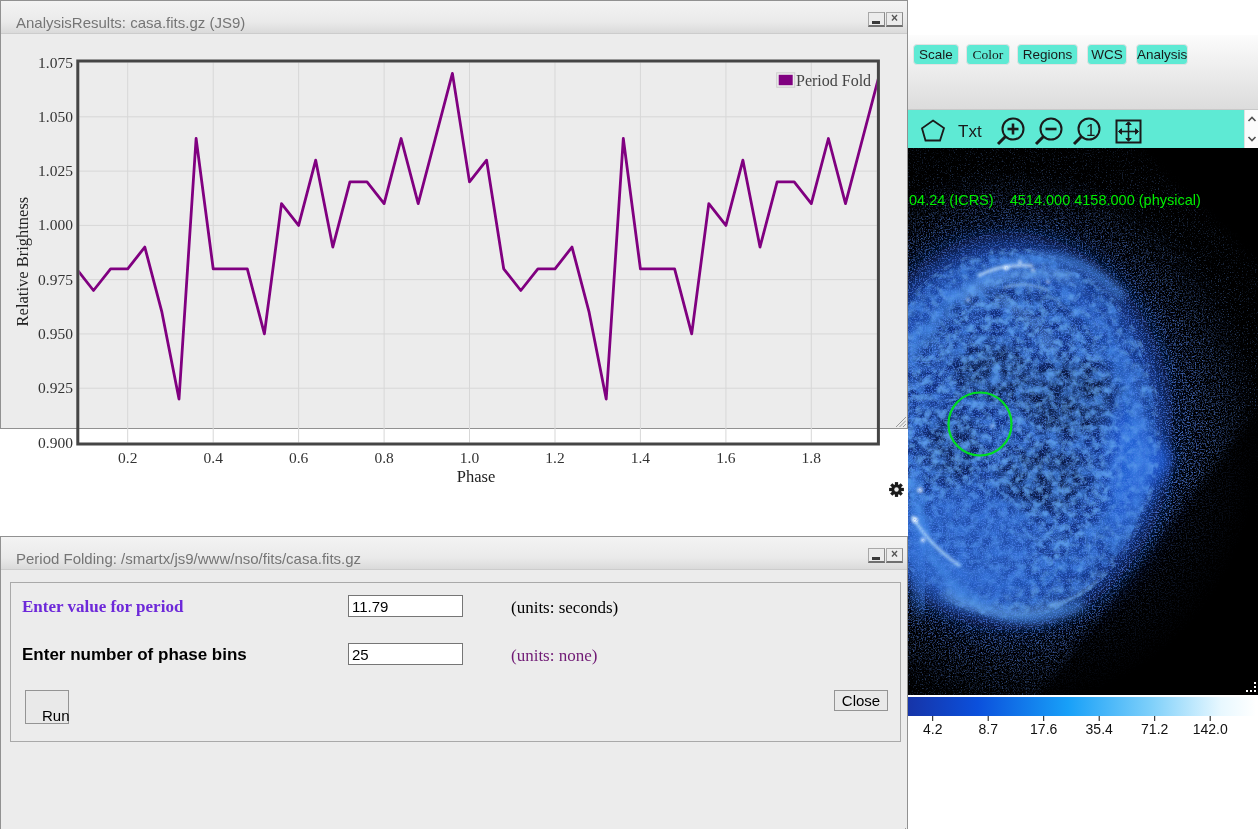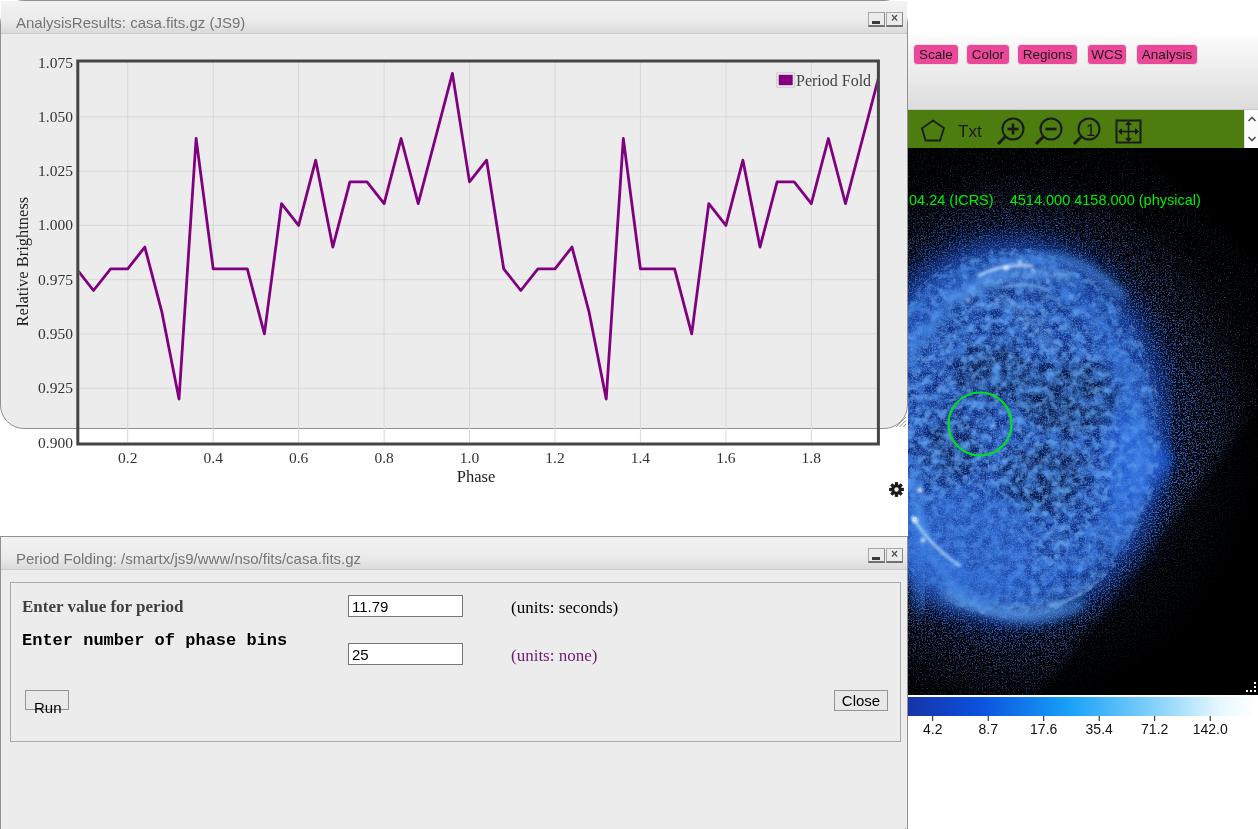--- a/index.html
+++ b/index.html
@@ -12,29 +12,29 @@
 .wbtn{display:inline-block;vertical-align:top;width:17px;height:15px;background:#ececec;border:1px solid #a8a8a8;border-bottom:2px solid #707070;border-right:1px solid #8a8a8a;position:relative;margin-left:1px;}
 .wbtn .mins{position:absolute;left:3px;bottom:1px;width:8px;height:3px;background:#3a3a3a;}
 .wbtn .xg{position:absolute;left:0;top:-2px;width:100%;text-align:center;font-size:12px;font-weight:bold;color:#555;}
 .grip{position:absolute;right:1px;bottom:1px;width:10px;height:10px;}
 </style>
 </head>
 <body>
 
 <div id="menubar" style="position:absolute;left:908px;top:35px;width:350px;height:75px;background:linear-gradient(#fcfcfc,#dcdcdc);border-bottom:1px solid #c8c8c8;"></div>
 <div class="mbtn" style="left:913px;width:46px;">Scale</div>
-<div class="mbtn" style="left:966px;width:44px;">Color</div>
+<div class="mbtn" style="left:966px;width:44px;font-family:Liberation Serif, serif;">Color</div>
 <div class="mbtn" style="left:1017px;width:61px;">Regions</div>
 <div class="mbtn" style="left:1087px;width:40px;">WCS</div>
-<div class="mbtn" style="left:1136px;width:62px;">Analysis</div>
+<div class="mbtn" style="left:1136px;width:52px;">Analysis</div>
 <style>
-.mbtn{position:absolute;top:44px;height:21px;line-height:19px;text-align:center;background:#ec4899;border:1px solid #e2e2e2;border-radius:4px;font-size:13.5px;color:#1a1a1a;}
+.mbtn{position:absolute;top:44px;height:21px;line-height:19px;text-align:center;background:#5eead4;border:1px solid #e2e2e2;border-radius:4px;font-size:13.5px;color:#1a1a1a;}
 </style>
 
-<div id="toolbar" style="position:absolute;left:908px;top:110px;width:350px;height:38px;background:#4d7c0f;">
+<div id="toolbar" style="position:absolute;left:908px;top:110px;width:350px;height:38px;background:#5eead4;">
 <svg width="350" height="38">
 
   <polygon points="25,10.5 36,18 32,30.5 17.5,30.5 14,18.3" fill="none" stroke="#1a1a1a" stroke-width="1.8"></polygon>
 
   <text x="50" y="27" font-family="Liberation Sans" font-size="17" fill="#1a1a1a">Txt</text>
 
   <g stroke="#1a1a1a" fill="none">
     <circle cx="105" cy="19" r="10.5" stroke-width="2"></circle>
     <line x1="97.5" y1="26.5" x2="90" y2="34" stroke-width="3"></line>
     <line x1="99.5" y1="19" x2="110.5" y2="19" stroke-width="2.6"></line>
@@ -235,21 +235,21 @@
   <g font-family="Liberation Sans" font-size="14" fill="#111" text-anchor="middle">
     <text x="24.7" y="18">4.2</text>
       <text x="80.2" y="18">8.7</text>
       <text x="135.7" y="18">17.6</text>
       <text x="191.2" y="18">35.4</text>
       <text x="246.7" y="18">71.2</text>
       <text x="302.2" y="18">142.0</text>
   </g>
 </svg>
 
-<div class="win" id="topwin" style="left:0;top:0;width:908px;height:429px;border-radius:24px;">
+<div class="win" id="topwin" style="left:0;top:0;width:908px;height:429px;">
   <div class="titlebar"></div>
   <div class="title">AnalysisResults: casa.fits.gz (JS9)</div>
   <div class="winbtns"><span class="wbtn"><span class="mins"></span></span><span class="wbtn"><span class="xg">×</span></span></div>
   <svg id="chart" style="position:absolute;left:0;top:0;" width="907" height="508">
     <clipPath id="plotclip">
         <rect x="78.3" y="61.5" width="797.6" height="380"></rect>
       </clipPath>
 
     <g stroke="#d7d7d7" stroke-width="1">
       <line x1="126.7" y1="61.5" x2="126.7" y2="441.5"></line>
@@ -325,27 +325,27 @@
         <line x1="7" y1="10" x2="10" y2="7"></line>
       </g>
     </svg>
 </div>
 
 <div class="win" id="botwin" style="left:0;top:515px;width:908px;height:304px;margin-top:21px;">
   <div class="titlebar"></div>
   <div class="title">Period Folding: /smartx/js9/www/nso/fits/casa.fits.gz</div>
   <div class="winbtns"><span class="wbtn"><span class="mins"></span></span><span class="wbtn"><span class="xg">×</span></span></div>
   <div style="position:absolute;left:9px;top:45px;width:891px;height:160px;border:1px solid #a9a9a9;">
-    <div style="position:absolute;left:11px;top:14px;font-family:'Liberation Serif',serif;font-weight:bold;font-size:17px;color:#404040;">Enter value for period</div>
+    <div style="position:absolute;left:11px;top:14px;font-family:'Liberation Serif',serif;font-weight:bold;font-size:17px;color:#6d28d9;">Enter value for period</div>
     <input style="position: absolute; left: 337px; top: 12px; width: 115px; height: 22px; border: 1px solid rgb(118, 118, 118); font-family: &quot;Liberation Sans&quot;, sans-serif; font-size: 15px; padding: 1px 3px; background: rgb(255, 255, 255);" value="11.79">
     <div style="position:absolute;left:500px;top:15px;font-family:'Liberation Serif',serif;font-size:17px;color:#000;">(units: seconds)</div>
-    <div style="position:absolute;left:11px;top:48px;font-family:Liberation Mono, monospace;font-weight:bold;font-size:17px;color:#000;">Enter number of phase bins</div>
+    <div style="position:absolute;left:11px;top:62px;font-family:Liberation Sans, sans-serif;font-weight:bold;font-size:17px;color:#000;">Enter number of phase bins</div>
     <input style="position: absolute; left: 337px; top: 60px; width: 115px; height: 22px; border: 1px solid rgb(118, 118, 118); font-family: &quot;Liberation Sans&quot;, sans-serif; font-size: 15px; padding: 1px 3px; background: rgb(255, 255, 255);" value="25">
     <div style="position:absolute;left:500px;top:63px;font-family:'Liberation Serif',serif;font-size:17px;color:#701a75;">(units: none)</div>
-    <button style="position:absolute;left:14px;top:107px;width:44px;height:20px;background:#e9e9e9;border:1px solid #949494;font-family:'Liberation Sans',sans-serif;font-size:15px;color:#000;padding:8px;">Run</button>
+    <button style="position:absolute;left:14px;top:107px;width:44px;height:20px;background:#e9e9e9;border:1px solid #949494;font-family:'Liberation Sans',sans-serif;font-size:15px;color:#000;padding:16px;">Run</button>
     <button style="position:absolute;left:823px;top:107px;width:54px;height:21px;background:#e9e9e9;border:1px solid #949494;font-family:'Liberation Sans',sans-serif;font-size:15px;color:#000;padding:0;">Close</button>
   </div>
   <svg class="grip" width="10" height="10">
       <g stroke="#999">
         <line x1="0" y1="10" x2="10" y2="0"></line>
         <line x1="3.5" y1="10" x2="10" y2="3.5"></line>
         <line x1="7" y1="10" x2="10" y2="7"></line>
       </g>
     </svg>
 </div>

